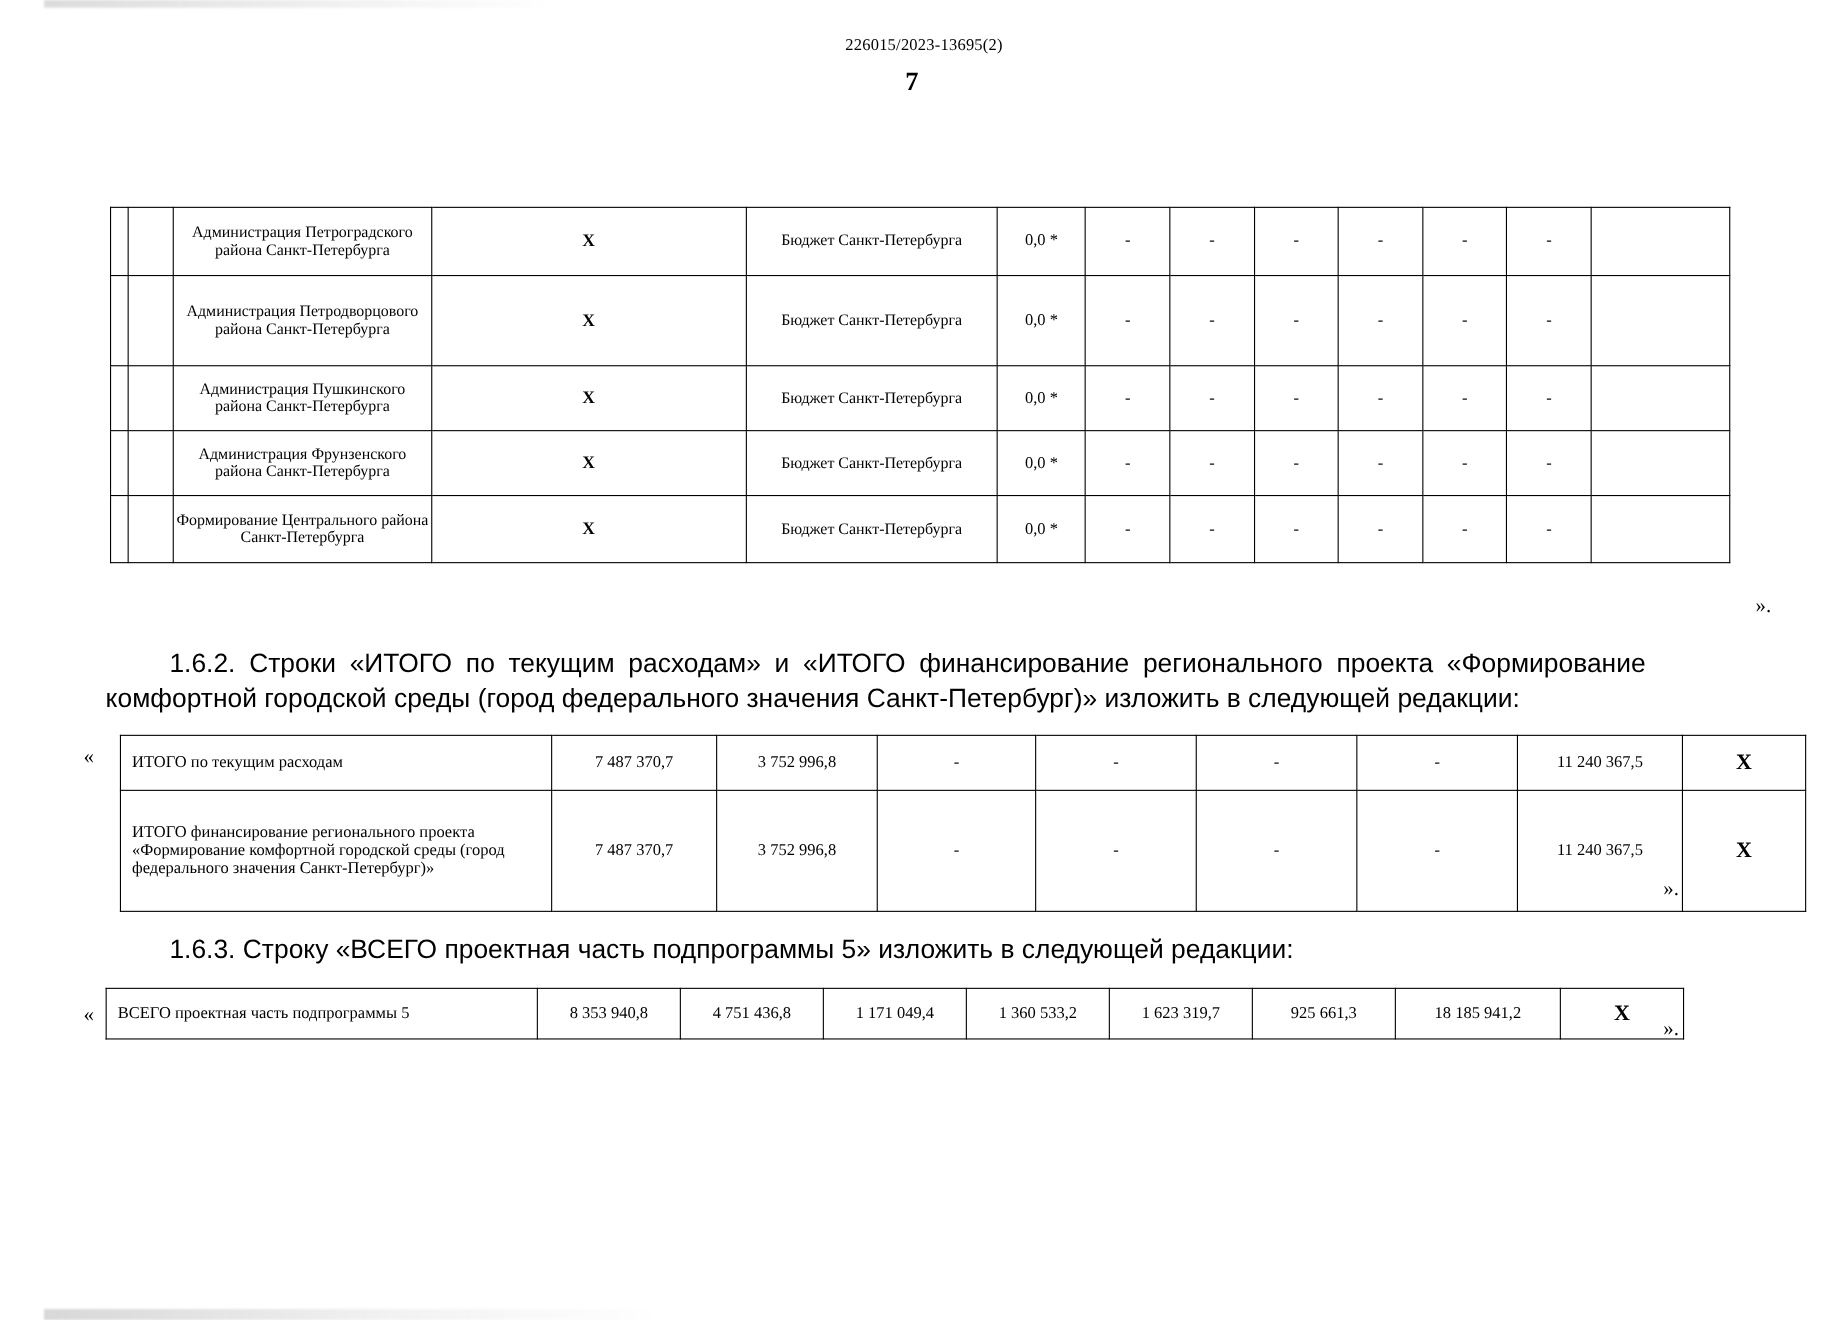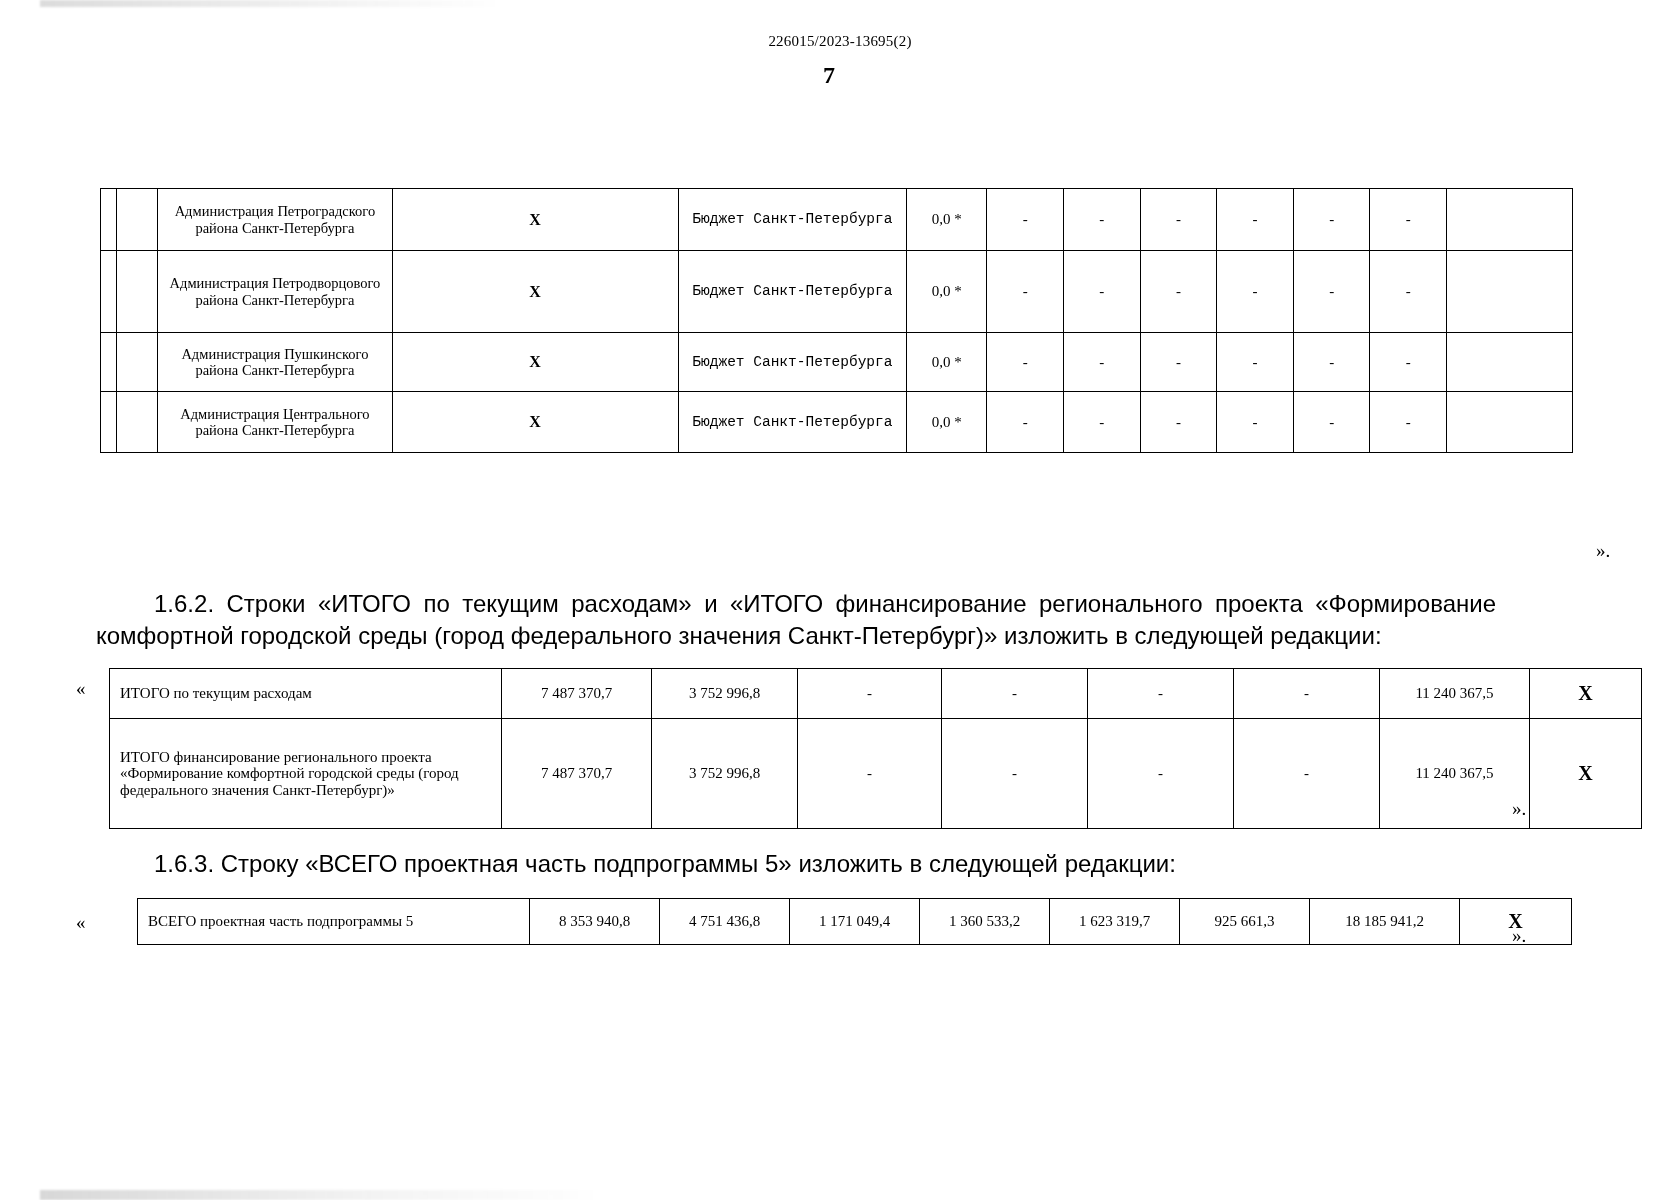--- a/index.html
+++ b/index.html
@@ -65,21 +65,20 @@
   .t1 .c-last { width: 110px; }
 
   .t1 td.org-cell {
     font-size: 14.5px;
     line-height: 1.12;
     padding: 4px 2px;
   }
   .t1 td.budget-cell {
     font-size: 14.5px;
     line-height: 1.12;
-    font-family: Liberation Mono, monospace;
   }
   .t1 td.bold-x {
     font-weight: bold;
     font-size: 16px;
   }
 
   .quote-right {
     position: absolute;
     font-size: 19px;
     font-family: "Liberation Serif", serif;
@@ -124,21 +123,20 @@
   .t2 .c-total { width: 150px; }
   .t2 .c-x { width: 112px; }
   .t2 td.xbold { font-weight: bold; font-size: 20px; }
 
   
   .table3-wrap {
     position: absolute;
     top: 898px;
     left: 96px;
     width: 1406px;
-    margin-left: 41px;
   }
   .t3 { width: 1406px; }
   .t3 td {
     font-size: 19px;
     padding: 7px 6px;
     line-height: 1.22;
   }
   .t3 .c-name { width: 392px; text-align: left; padding-left: 10px; }
   .t3 .c-v { width: 130px; }
   .t3 .c-total { width: 150px; }
@@ -228,24 +226,39 @@
         <td class="budget-cell">Бюджет Санкт-Петербурга</td>
         <td>0,0 *</td>
         <td>-</td>
         <td>-</td>
         <td>-</td>
         <td>-</td>
         <td>-</td>
         <td>-</td>
         <td></td>
       </tr>
+      <tr style="height:59px">
+        <td></td>
+        <td></td>
+        <td class="org-cell">Администрация Фрунзенского района Санкт-Петербурга</td>
+        <td class="bold-x">Х</td>
+        <td class="budget-cell">Бюджет Санкт-Петербурга</td>
+        <td>0,0 *</td>
+        <td>-</td>
+        <td>-</td>
+        <td>-</td>
+        <td>-</td>
+        <td>-</td>
+        <td>-</td>
+        <td></td>
+      </tr>
       <tr style="height:61px">
         <td></td>
         <td></td>
-        <td class="org-cell">Администрация Центрального района Санкт-Петербурга</td>
+        <td class="org-cell">Формирование Центрального района Санкт-Петербурга</td>
         <td class="bold-x">Х</td>
         <td class="budget-cell">Бюджет Санкт-Петербурга</td>
         <td>0,0 *</td>
         <td>-</td>
         <td>-</td>
         <td>-</td>
         <td>-</td>
         <td>-</td>
         <td>-</td>
         <td></td>

